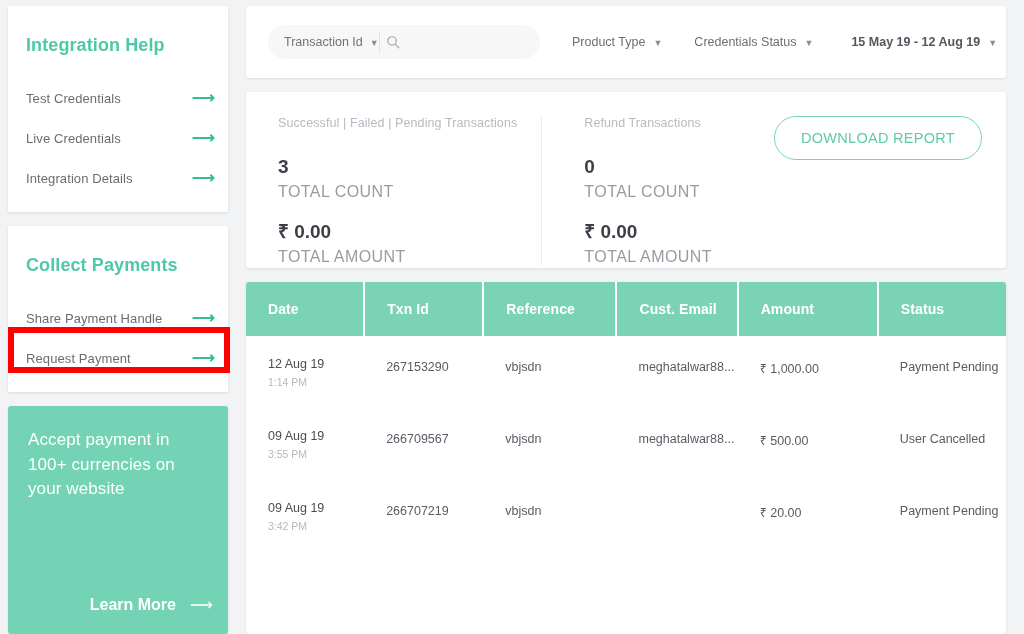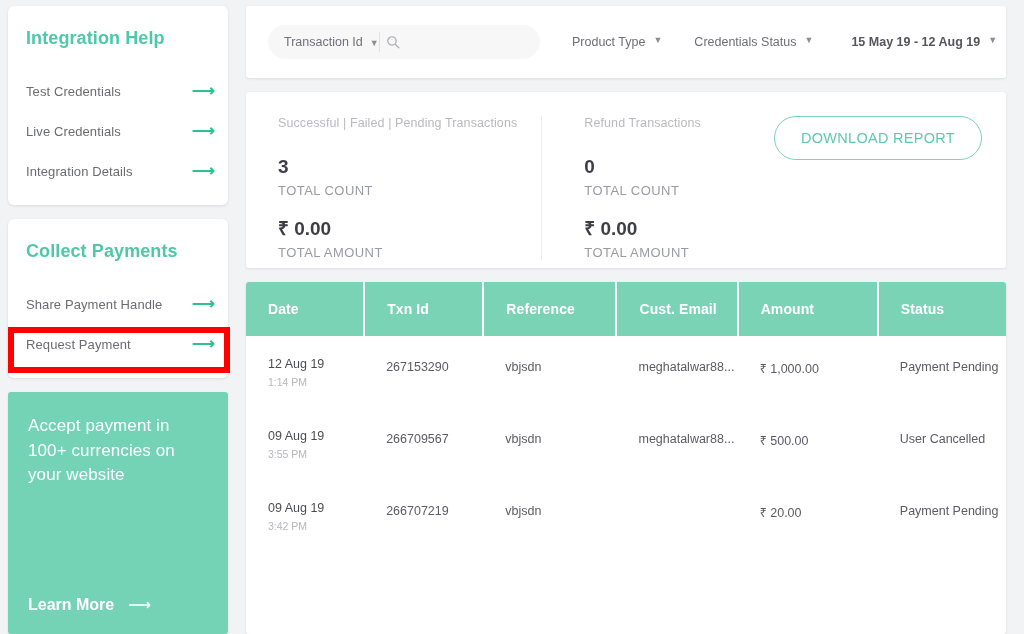--- a/index.html
+++ b/index.html
@@ -31,23 +31,23 @@
     height: 634px;
     padding: 6px 8px 0 8px;
     display: flex;
     flex-direction: column;
     gap: 14px;
     position: relative;
   }
 
   .side-card {
     background: #ffffff;
-    border-radius: 6px;
+    border-radius: 1px;
     box-shadow: 0 1px 3px rgba(0,0,0,0.10);
-    padding: 22px 18px 18px 18px;
+    padding: 29px 18px 18px 18px;
   }
 
   .side-title {
     font-size: 18px;
     font-weight: bold;
     color: #4ec9a8;
     letter-spacing: 0.1px;
     margin-bottom: 26px;
   }
 
@@ -105,21 +105,21 @@
     line-height: 1.45;
     color: #fbfffe;
     letter-spacing: 0.1px;
     margin-bottom: 18px;
     white-space: pre-line;
   }
 
   .promo-cta {
     display: flex;
     align-items: center;
-    justify-content: flex-start;
+    justify-content: flex-end;
     gap: 14px;
     font-size: 16px;
     font-weight: bold;
     color: #ffffff;
     cursor: pointer;
     margin-top: auto;
     padding-bottom: 4px;
   }
   .promo-cta .arrow-ico { color: #ffffff; font-weight: normal; }
 
@@ -208,21 +208,21 @@
     width: 26px;
     display: flex;
     justify-content: center;
     align-items: center;
     cursor: pointer;
     color: #a9a9b2;
   }
 
   .filter-item {
     display: flex;
-    align-items: flex-start;
+    align-items: center;
     gap: 8px;
     font-size: 12.5px;
     color: #6e6e78;
     margin-left: 32px;
     cursor: pointer;
     white-space: nowrap;
   }
 
   .filter-item.daterange {
     font-weight: bold;
@@ -256,21 +256,21 @@
   }
 
   .sum-big {
     font-size: 19px;
     font-weight: bold;
     color: #3d3d46;
     line-height: 1.15;
   }
 
   .sum-cap {
-    font-size: 13px;
+    font-size: 16px;
     color: #9a9aa4;
     letter-spacing: 0.45px;
     margin-top: 5px;
     margin-bottom: 20px;
   }
   .sum-cap.last { margin-bottom: 0; }
 
   .dl-btn {
     margin-left: auto;
     border: 1px solid #7bd3b8;

